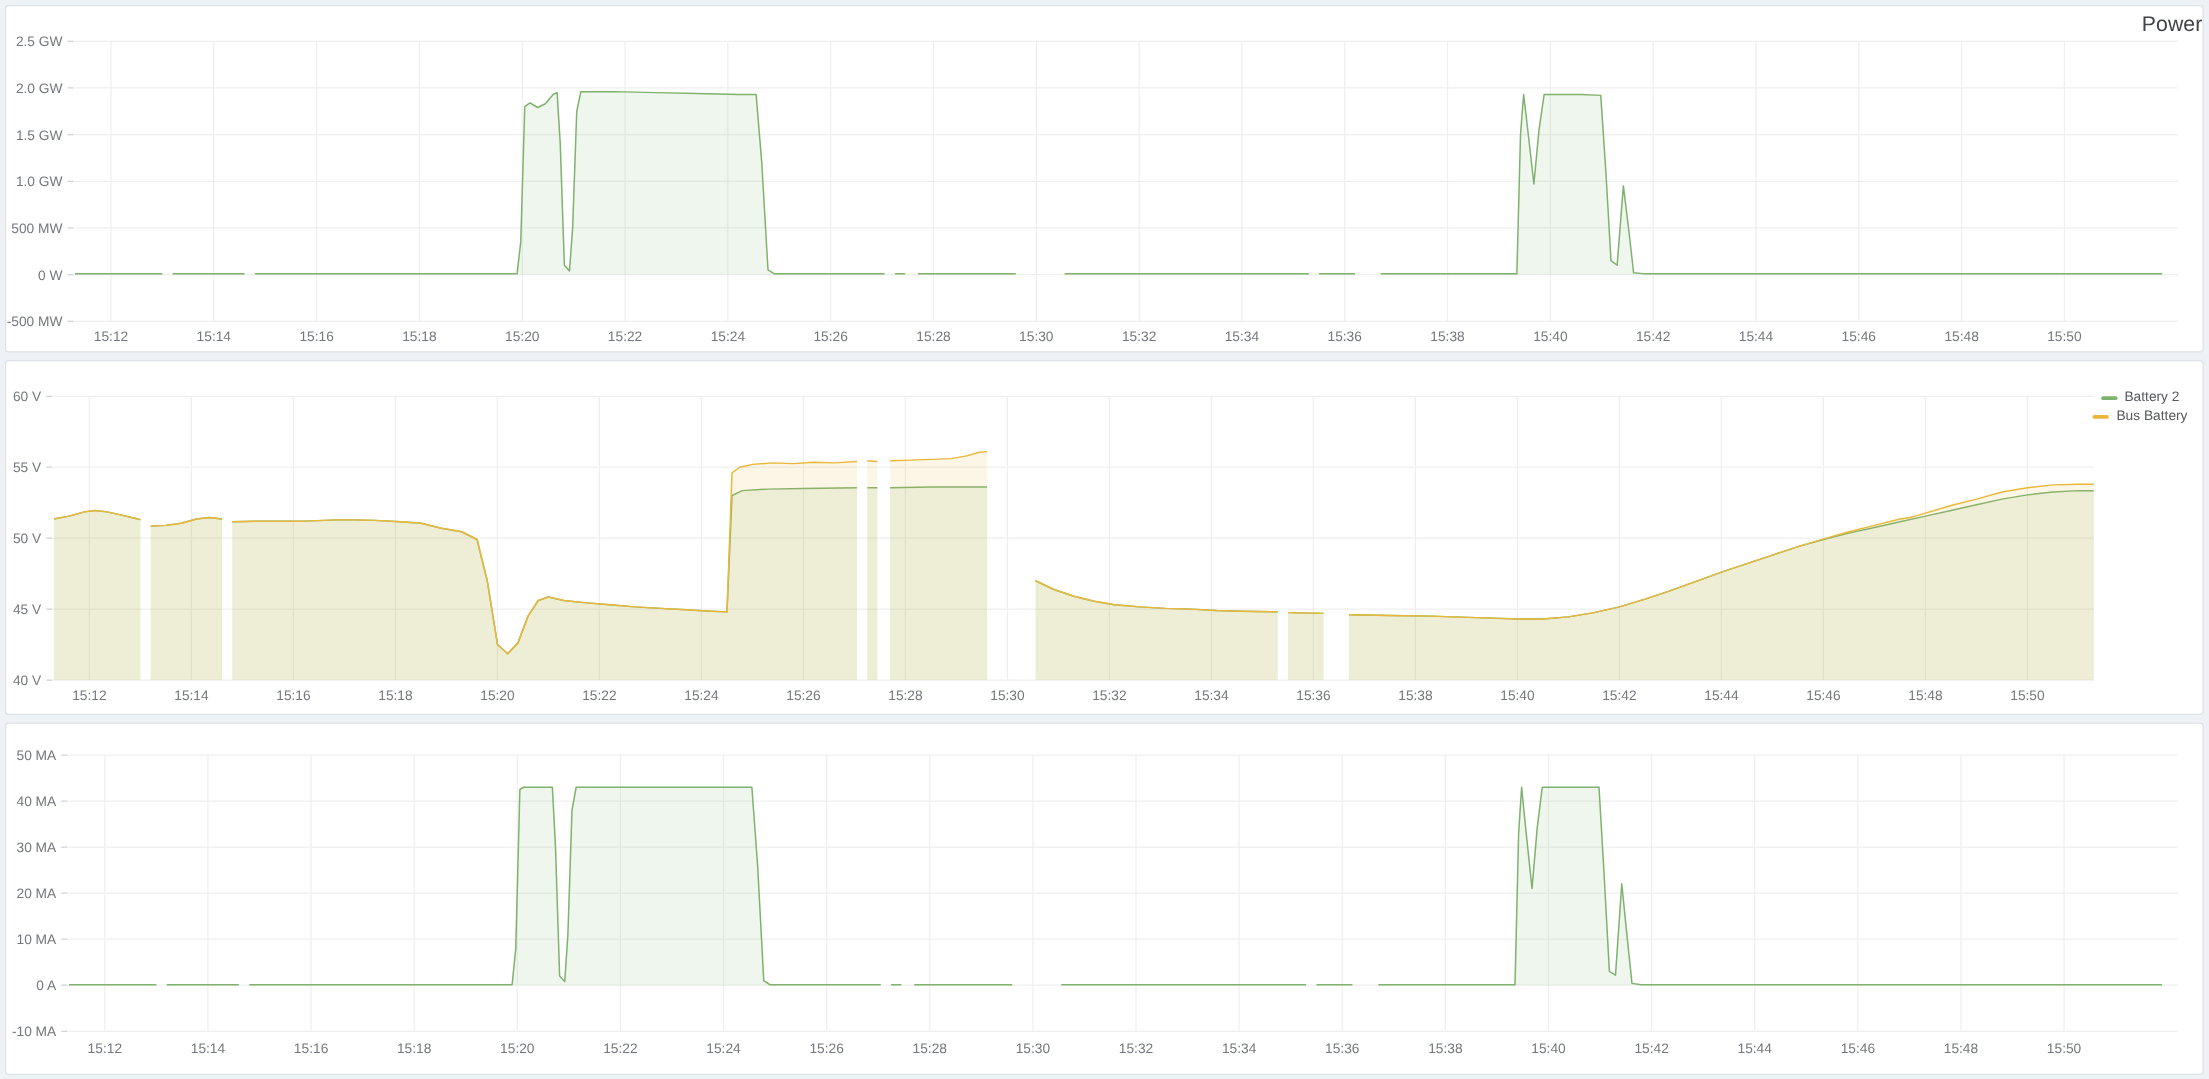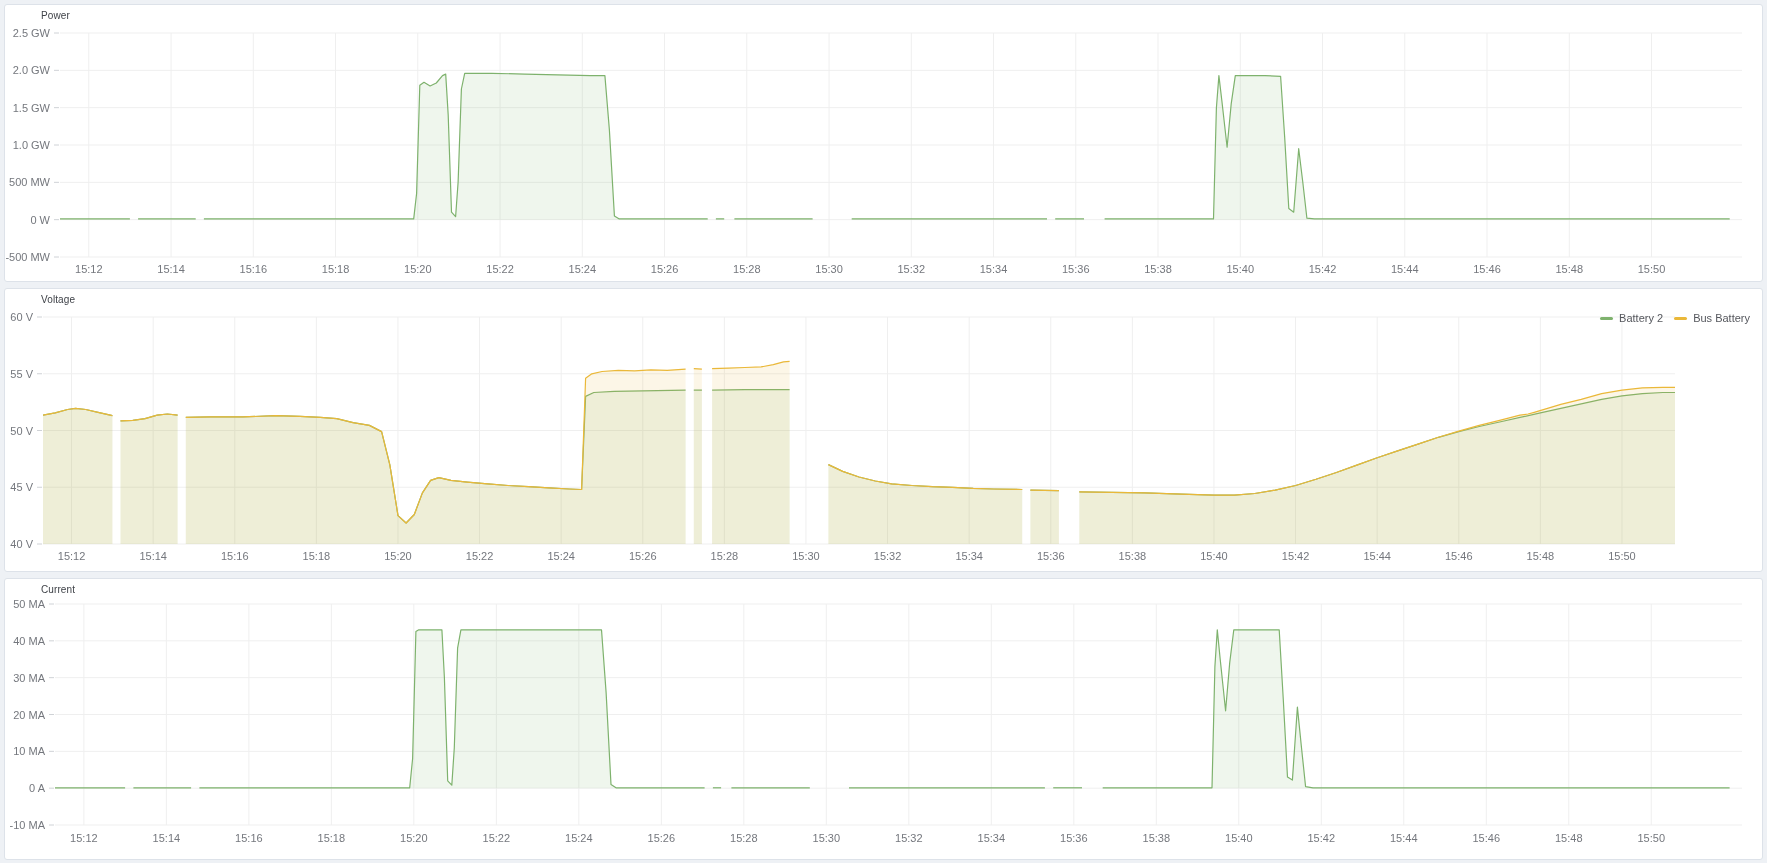--- a/index.html
+++ b/index.html
@@ -17,31 +17,31 @@
     border-radius:3px;
     width:1759px;
     box-sizing:border-box;
     overflow:hidden;
   }
   .panel.power{height:278px;margin-bottom:6px;}
   .panel.voltage{height:284px;margin-bottom:6px;}
   .panel.current{height:282px;}
   .panel-title{
     position:absolute;top:5px;left:0;right:0;
-    text-align:left;
-    font-size:10px;font-weight:500;color:#3f4248;
+    text-align:right;
+    font-size:17px;font-weight:500;color:#3f4248;
     letter-spacing:.1px;
     z-index:2;
     padding-left:36px;
   }
   svg.plot{position:absolute;top:0;left:0;display:block;}
   .tick-label{font-size:11px;fill:#74777d;}
   .legend{
     position:absolute;top:22px;right:12px;
-    display:flex;flex-direction:row;align-items:center;gap:11px;
+    display:flex;flex-direction:column;align-items:center;gap:1px;
     z-index:3;
   }
   .legend-item{
     display:flex;align-items:center;
     font-size:11px;color:#55575d;
     cursor:pointer;line-height:14px;
   }
   .legend-swatch{
     display:inline-block;width:13px;height:3px;border-radius:2px;margin-right:6px;
   }
@@ -133,21 +133,20 @@
         <path d="M846.7 213.9L1042.0 213.9" fill="none" stroke="#7eb26d" stroke-width="1.2" stroke-linejoin="round"></path>
         <path d="M1050.2 213.9L1079.0 213.9L1079.0 214.66666666666669L1050.2 214.66666666666669Z" fill="#7eb26d" fill-opacity="0.12" stroke="none"></path>
         <path d="M1050.2 213.9L1079.0 213.9" fill="none" stroke="#7eb26d" stroke-width="1.2" stroke-linejoin="round"></path>
         <path d="M1099.6 213.9L1208.5 213.9L1211.4 102.7L1213.9 70.6L1216.8 95.2L1222.1 142.2L1226.2 98.9L1230.3 70.6L1260.0 70.6L1275.6 71.3L1279.7 132.5L1283.8 203.5L1288.7 207.2L1293.7 143.7L1297.8 177.3L1301.9 213.2L1309.3 213.9L1724.7 213.9L1724.7 214.66666666666669L1099.6 214.66666666666669Z" fill="#7eb26d" fill-opacity="0.12" stroke="none"></path>
         <path d="M1099.6 213.9L1208.5 213.9L1211.4 102.7L1213.9 70.6L1216.8 95.2L1222.1 142.2L1226.2 98.9L1230.3 70.6L1260.0 70.6L1275.6 71.3L1279.7 132.5L1283.8 203.5L1288.7 207.2L1293.7 143.7L1297.8 177.3L1301.9 213.2L1309.3 213.9L1724.7 213.9" fill="none" stroke="#7eb26d" stroke-width="1.2" stroke-linejoin="round"></path>
       </g>
     </svg>
 </div>
 
 <div class="panel voltage">
-  <div class="panel-title">Voltage</div>
   <svg class="plot" id="chart-1" width="1757" height="282" viewBox="0 0 1757 282">
       <defs>
         <clipPath id="clip-1">
           <rect x="38" y="22" width="1632" height="234"></rect>
         </clipPath>
       </defs>
       <line x1="38" y1="255" x2="1670" y2="255" stroke="#efefef" stroke-width="1"></line>
       <line x1="32" y1="255" x2="37" y2="255" stroke="#cfd2d6" stroke-width="1"></line>
       <text x="28" y="259" text-anchor="end" class="tick-label">40 V</text>
       <line x1="38" y1="198.25" x2="1670" y2="198.25" stroke="#efefef" stroke-width="1"></line>
@@ -245,21 +244,20 @@
       <span>Battery 2</span>
     </div>
     <div class="legend-item">
       <span class="legend-swatch" style="background: rgb(234, 184, 57);"></span>
       <span>Bus Battery</span>
     </div>
   </div>
 </div>
 
 <div class="panel current">
-  <div class="panel-title">Current</div>
   <svg class="plot" id="chart-2" width="1757" height="280" viewBox="0 0 1757 280">
       <defs>
         <clipPath id="clip-2">
           <rect x="50" y="19" width="1687" height="228"></rect>
         </clipPath>
       </defs>
       <line x1="50" y1="246" x2="1737" y2="246" stroke="#efefef" stroke-width="1"></line>
       <line x1="44" y1="246" x2="49" y2="246" stroke="#cfd2d6" stroke-width="1"></line>
       <text x="40" y="250" text-anchor="end" class="tick-label">-10 MA</text>
       <line x1="50" y1="209.16666666666669" x2="1737" y2="209.16666666666669" stroke="#efefef" stroke-width="1"></line>

